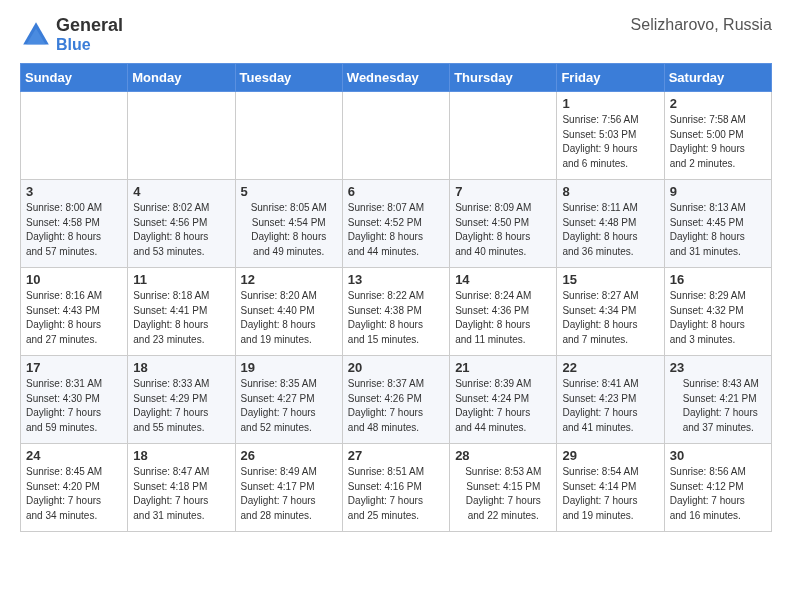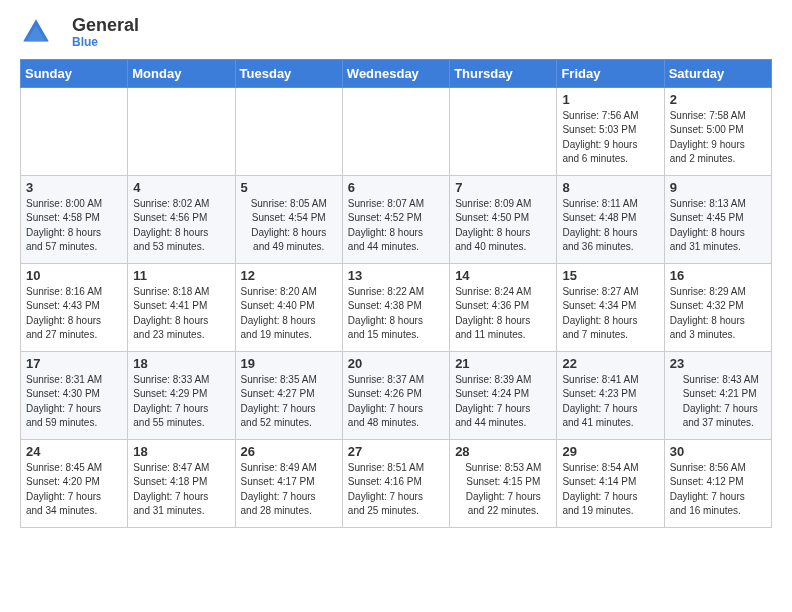--- a/index.html
+++ b/index.html
@@ -12,34 +12,34 @@
     }
     .header-area {
       display: flex;
       justify-content: space-between;
       align-items: flex-start;
       margin-bottom: 10px;
     }
     .logo {
       display: flex;
       align-items: center;
-      gap: 20px;
+      gap: 4px;
     }
     .logo-text {
       display: flex;
       flex-direction: column;
       line-height: 1.1;
     }
     .logo-general {
       font-size: 18px;
       font-weight: bold;
       color: #333;
     }
     .logo-blue {
-      font-size: 12px;
+      font-size: 16px;
       font-weight: bold;
       color: #3b7dd8;
     }
     .logo-icon {
       width: 32px;
       height: 32px;
     }
     .title-area {
       text-align: right;
     }
@@ -101,20 +101,21 @@
     <svg class="logo-icon" viewBox="0 0 40 40" xmlns="http://www.w3.org/2000/svg">
       <polygon points="20,4 36,32 4,32" fill="#3b7dd8"></polygon>
       <polygon points="20,12 32,32 8,32" fill="#5a9ae8" opacity="0.5"></polygon>
     </svg>
     <div class="logo-text">
       <span class="logo-general">General</span>
       <span class="logo-blue">Blue</span>
     </div>
   </div>
   <div class="title-area">
+    <div class="location-subtitle">Selizharovo, Russia</div>
   </div>
 </div>
 
 <table class="calendar-table">
   <thead>
     <tr>
       <th>Sunday</th>
       <th>Monday</th>
       <th>Tuesday</th>
       <th>Wednesday</th>

